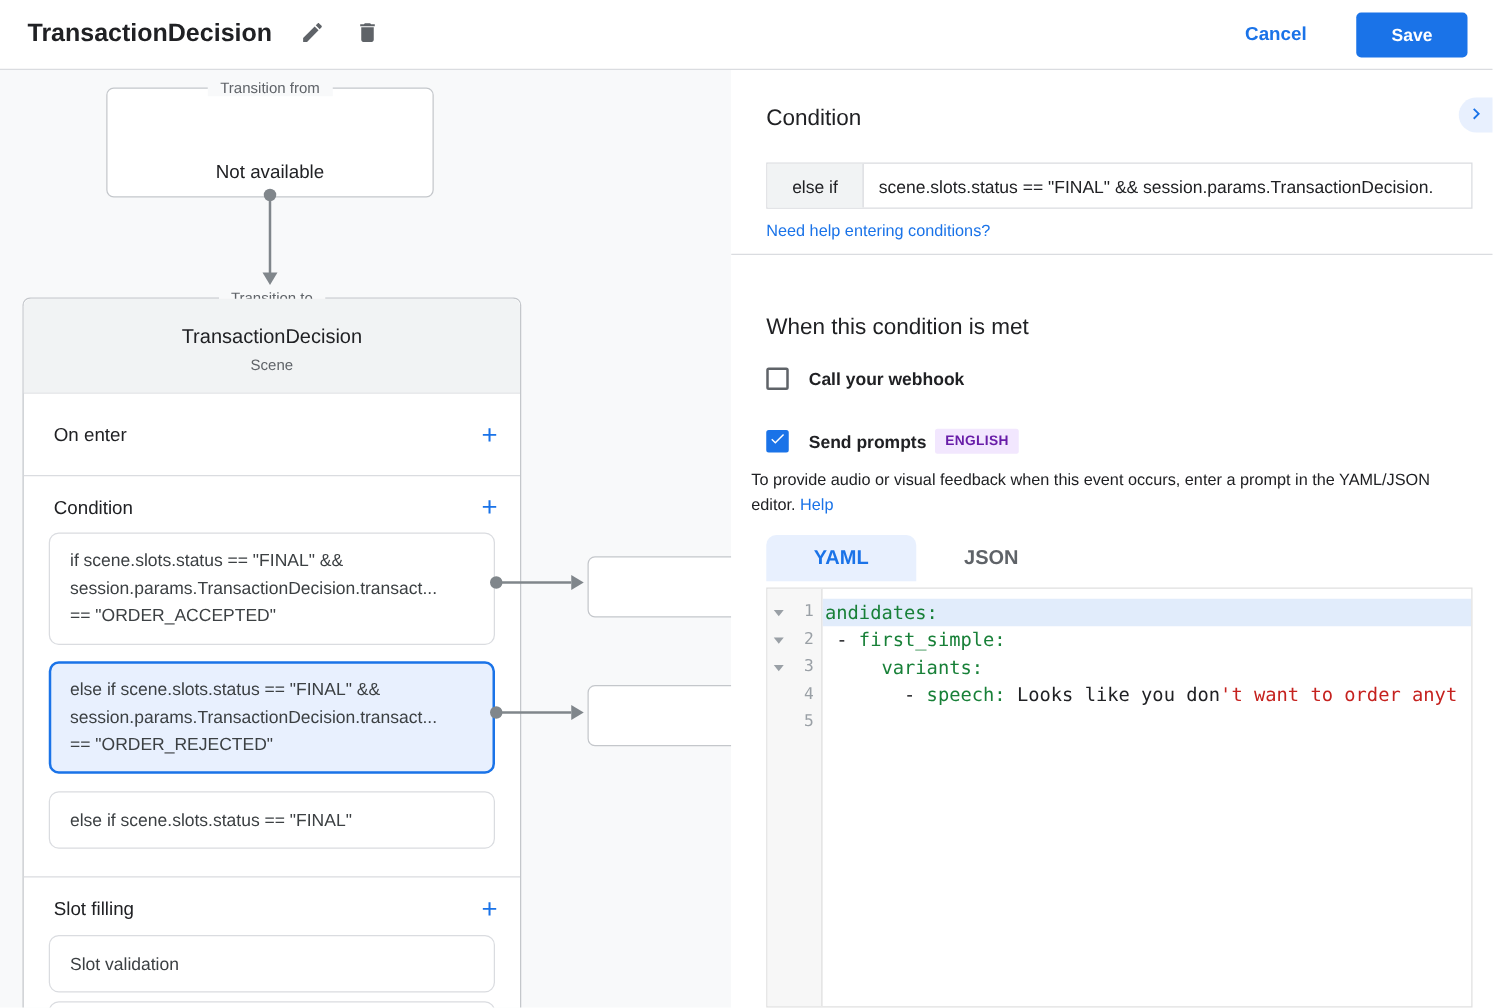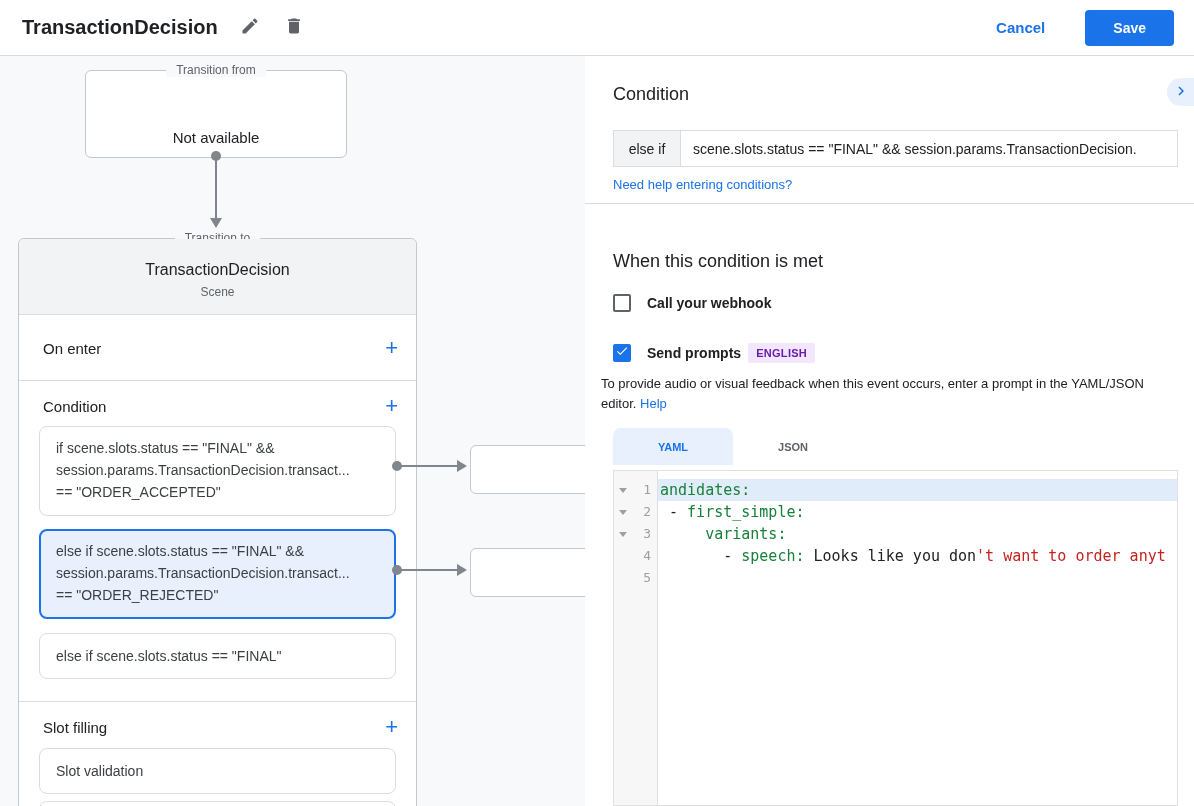--- a/index.html
+++ b/index.html
@@ -57,38 +57,38 @@
   
   .panel { position:absolute; left:585px; top:56px; width:609px; height:750px; background:#fff; }
   .panel-h2 { position:absolute; left:28px; font-size:18px; font-weight:normal; color:#202124; }
   .chev-pill { position:absolute; right:0; top:22px; width:27px; height:28px; background:#e8f0fe;
                border:none; border-radius:14px 0 0 14px; cursor:pointer; display:flex; align-items:center;
                justify-content:center; }
   .chev-pill svg { fill:#1a73e8; }
 
   .cond-input { position:absolute; left:28px; top:74px; width:565px; height:37px; border:1px solid #dadce0;
                 display:flex; align-items:stretch; background:#fff; }
-  .cond-prefix { width:67px; background:#f1f3f4; border-right:1px solid #dadce0; display:flex;
+  .cond-prefix { width:77px; background:#f1f3f4; border-right:1px solid #dadce0; display:flex;
                  align-items:center; justify-content:center; font-size:14px; color:#202124; flex:none; }
   .cond-expr { flex:1; border:none; outline:none; font-family:"Liberation Sans",sans-serif; font-size:14px;
                color:#202124; padding:0 4px 0 12px; white-space:nowrap; overflow:hidden; display:flex; align-items:center; }
   .help-link { position:absolute; left:28px; top:121px; font-size:13px; color:#1a73e8; text-decoration:none; cursor:pointer; }
   .panel-divider { position:absolute; left:0; top:147px; width:100%; height:1px; background:#dadce0; }
 
   .chk-row { position:absolute; left:28px; display:flex; align-items:center; }
   .chk { width:18px; height:18px; border:2px solid #5f6368; border-radius:2px; background:#fff; flex:none; cursor:pointer; }
   .chk.checked { background:#1a73e8; border-color:#1a73e8; display:flex; align-items:center; justify-content:center; }
   .chk-label { margin-left:16px; font-size:14px; font-weight:bold; color:#202124; }
   .lang-badge { margin-left:7px; background:#f2e7fe; color:#681da8; font-size:11px; font-weight:bold;
                 letter-spacing:.3px; padding:4px 8px; border-radius:2px; }
   .desc { position:absolute; left:16px; top:318px; width:560px; font-size:13px; line-height:20px; color:#202124; }
   .desc a { color:#1a73e8; text-decoration:none; cursor:pointer; }
 
   .tabs { position:absolute; left:28px; top:372px; display:flex; }
-  .tab { width:120px; height:37px; display:flex; align-items:center; justify-content:center; font-size:11px;
+  .tab { width:120px; height:37px; display:flex; align-items:center; justify-content:center; font-size:16px;
          font-weight:bold; color:#5f6368; cursor:pointer; border-radius:8px 8px 0 0; background:transparent; border:none; }
   .tab.active { background:#e8f0fe; color:#1a73e8; }
 
   .editor { position:absolute; left:28px; top:414px; width:565px; height:336px; border:1px solid #e0e0e0;
             background:#fff; display:flex; overflow:hidden; }
   .gutter { width:44px; flex:none; background:#f7f7f7; border-right:1px solid #e0e0e0; padding-top:8px; }
   .g-row { position:relative; height:22px; }
   .fold { position:absolute; left:5px; top:9px; width:0; height:0; border-left:4px solid transparent;
           border-right:4px solid transparent; border-top:5px solid #9aa0a6; cursor:pointer; }
   .lnum { position:absolute; right:6px; top:0; font-family:"DejaVu Sans Mono",monospace; font-size:13px;

